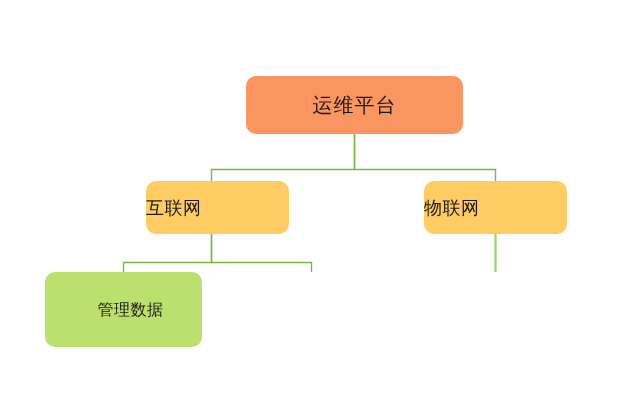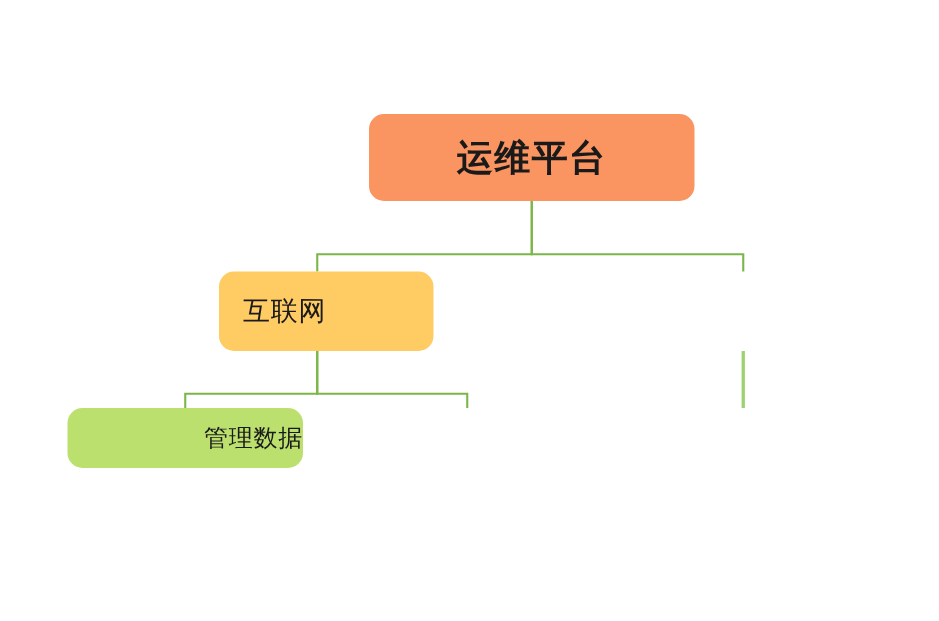--- a/index.html
+++ b/index.html
@@ -42,48 +42,47 @@
   
   .node-root {
     left: 246px;
     top: 76px;
     width: 217px;
     height: 58px;
     background: #fa9460;
     justify-content: center;
   }
   .node-root .node-label {
-    font-size: 24px;
+    font-size: 20px;
     letter-spacing: 1px;
-    font-weight: bold;
   }
 
   
   .node-l2 {
     top: 181px;
     width: 143px;
     height: 53px;
     background: #ffcb63;
     justify-content: flex-start;
-    padding-left: 16px;
+    padding-left: 0;
   }
   .node-l2 .node-label {
     font-size: 18px;
     letter-spacing: 0.5px;
   }
   .node-l2-a { left: 146px; }
   .node-l2-b { left: 424px; }
 
   
   .node-l3 {
     top: 272px;
     width: 157px;
-    height: 40px;
+    height: 75px;
     background: #bce06e;
-    justify-content: flex-end;
+    justify-content: center;
     padding-left: 14px;
   }
   .node-l3 .node-label {
     font-size: 16px;
     letter-spacing: 0.5px;
   }
   .node-l3-a { left: 45px; }
   .node-l3-b { left: 233px; }
   .node-l3-c { left: 424px; }
 </style>
@@ -104,20 +103,23 @@
   </svg>
 
   <div class="node node-root">
     <span class="node-label">运维平台</span>
   </div>
 
   <div class="node node-l2 node-l2-a">
     <span class="node-label">互联网</span>
   </div>
 
+  <div class="node node-l2 node-l2-b">
+    <span class="node-label">物联网</span>
+  </div>
 
   <div class="node node-l3 node-l3-a">
     <span class="node-label">管理数据</span>
   </div>
 
 
 
 </div>
 
 </body></html>

